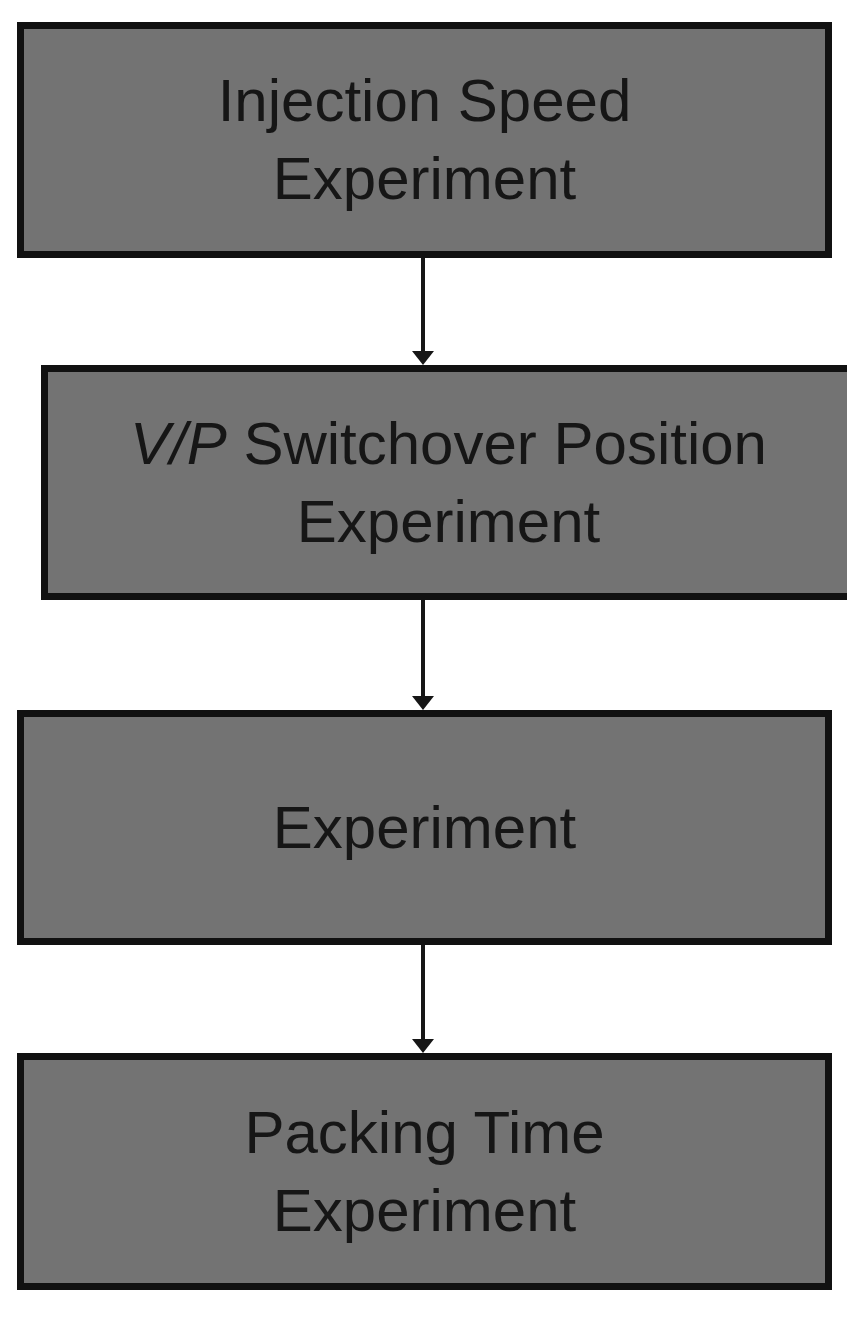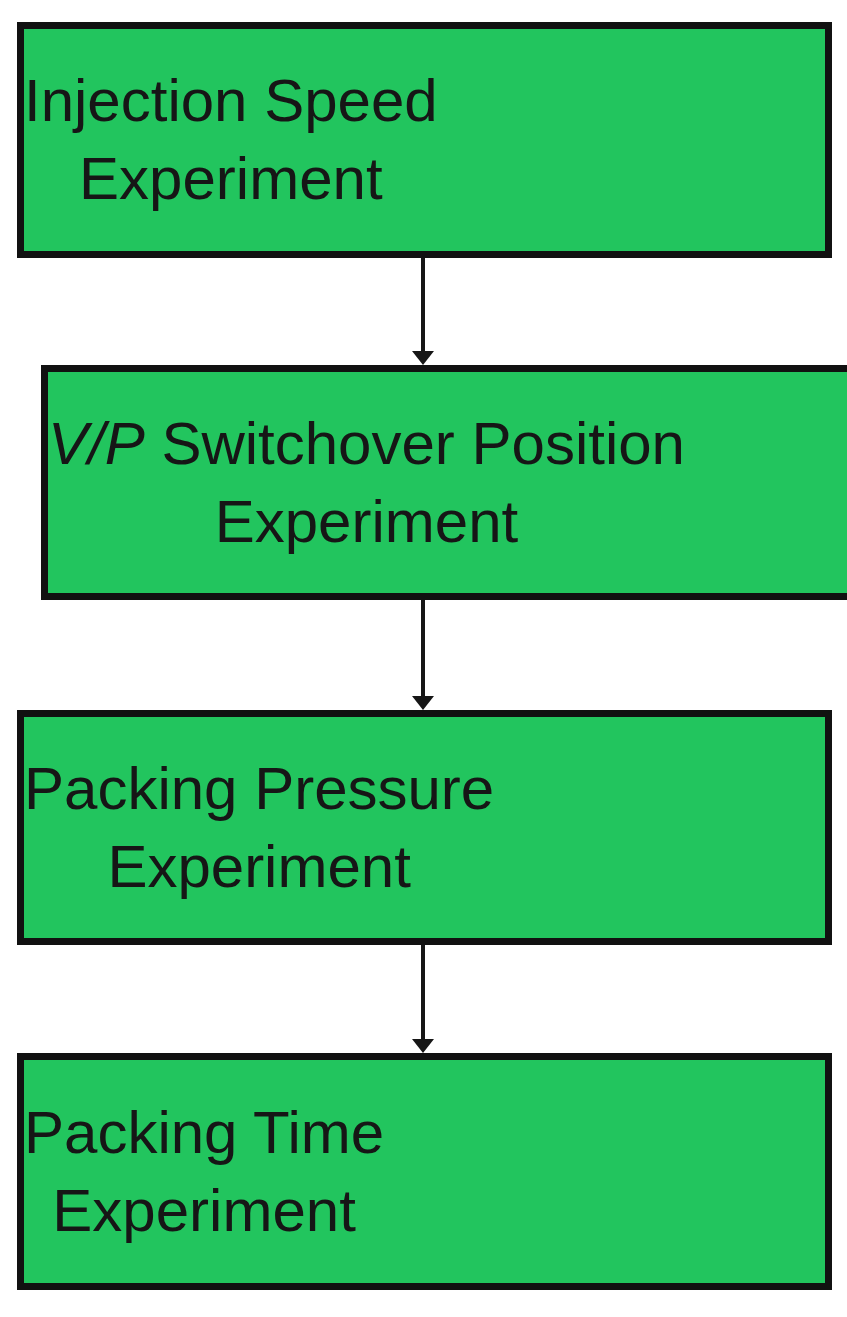--- a/index.html
+++ b/index.html
@@ -15,24 +15,24 @@
     font-family: "Liberation Sans", sans-serif;
     color: #161616;
     overflow: hidden;
   }
   .flow-box {
     position: absolute;
     left: 17px;
     width: 815px;
     box-sizing: border-box;
     border: 7px solid #111111;
-    background: #22c55e;
+    background: #737373;
     display: flex;
     align-items: center;
-    justify-content: flex-start;
+    justify-content: center;
   }
   .box-label {
     text-align: center;
     font-size: 60px;
     line-height: 1.3;
     color: #161616;
     white-space: nowrap;
   }
   .box-label em {
     font-style: italic;
@@ -90,21 +90,20 @@
     </div>
   </div>
 
   <div class="arrow arrow-2">
     <div class="arrow-line"></div>
     <div class="arrow-head"></div>
   </div>
 
   <div class="flow-box box-3">
     <div class="box-label">
-      <div><em></em><span>Packing Pressure</span></div>
       <div>Experiment</div>
     </div>
   </div>
 
   <div class="arrow arrow-3">
     <div class="arrow-line"></div>
     <div class="arrow-head"></div>
   </div>
 
   <div class="flow-box box-4">

